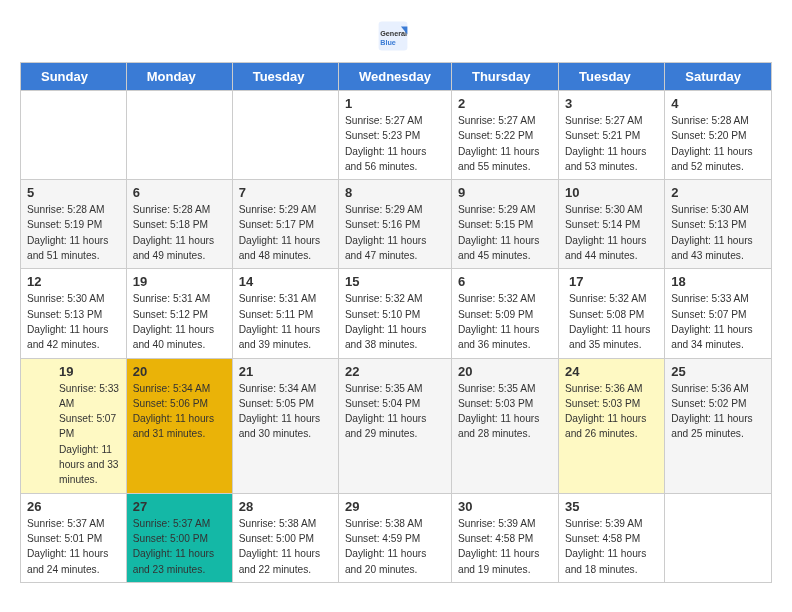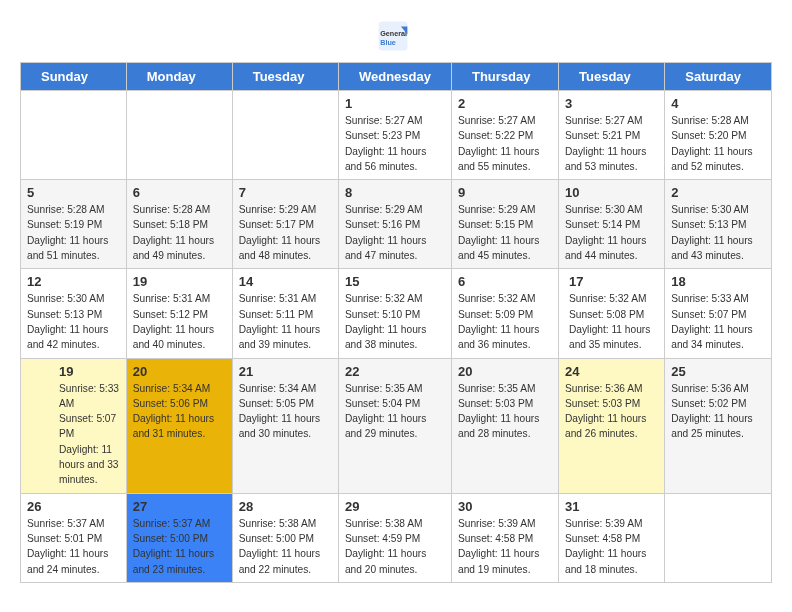--- a/index.html
+++ b/index.html
@@ -228,36 +228,36 @@
         <td style="background: rgb(245, 245, 245);">
         <span class="day-num">25</span>
         <span class="day-info">Sunrise: 5:36 AM<br>Sunset: 5:02 PM<br>Daylight: 11 hours and 25 minutes.</span>
       </td>
       </tr>
       <tr>
         <td style="background: rgb(255, 255, 255);">
         <span class="day-num">26</span>
         <span class="day-info">Sunrise: 5:37 AM<br>Sunset: 5:01 PM<br>Daylight: 11 hours and 24 minutes.</span>
       </td>
-        <td style="background: #3b82f6;">
+        <td style="background: #14b8a6;">
         <span class="day-num">27</span>
         <span class="day-info">Sunrise: 5:37 AM<br>Sunset: 5:00 PM<br>Daylight: 11 hours and 23 minutes.</span>
       </td>
         <td style="background: rgb(255, 255, 255);">
         <span class="day-num">28</span>
         <span class="day-info">Sunrise: 5:38 AM<br>Sunset: 5:00 PM<br>Daylight: 11 hours and 22 minutes.</span>
       </td>
         <td style="background: rgb(255, 255, 255);">
         <span class="day-num">29</span>
         <span class="day-info">Sunrise: 5:38 AM<br>Sunset: 4:59 PM<br>Daylight: 11 hours and 20 minutes.</span>
       </td>
         <td style="background: rgb(255, 255, 255);">
         <span class="day-num">30</span>
         <span class="day-info">Sunrise: 5:39 AM<br>Sunset: 4:58 PM<br>Daylight: 11 hours and 19 minutes.</span>
       </td>
         <td style="background: rgb(255, 255, 255);">
-        <span class="day-num">31</span>
+        <span class="day-num">35</span>
         <span class="day-info">Sunrise: 5:39 AM<br>Sunset: 4:58 PM<br>Daylight: 11 hours and 18 minutes.</span>
       </td>
         <td class="empty-cell" style="background: rgb(255, 255, 255);"></td>
       </tr>
     </tbody>
 </table>
 
 </body></html>

